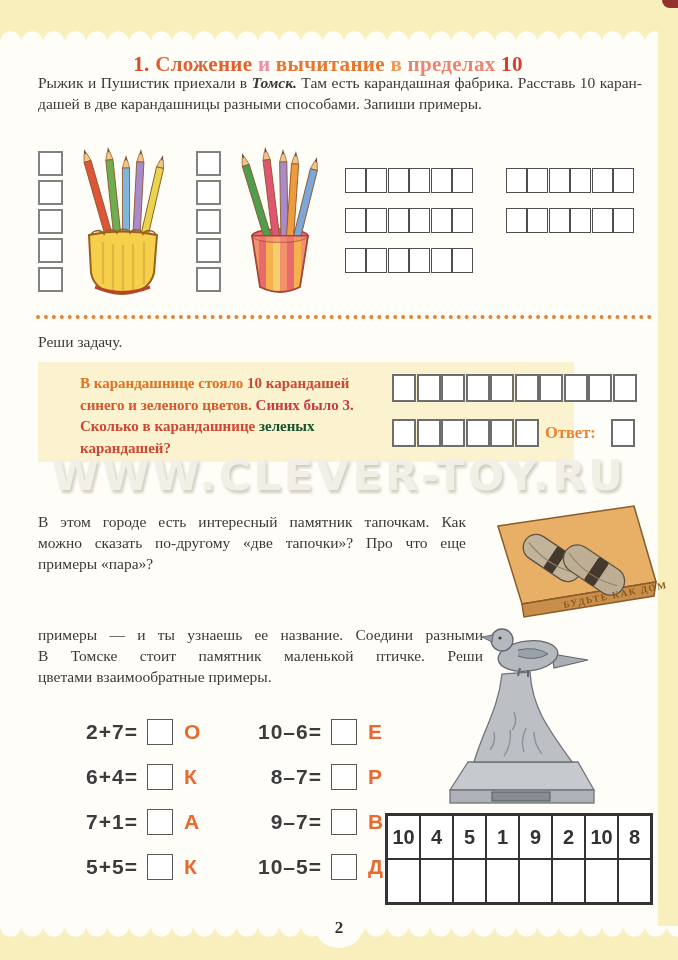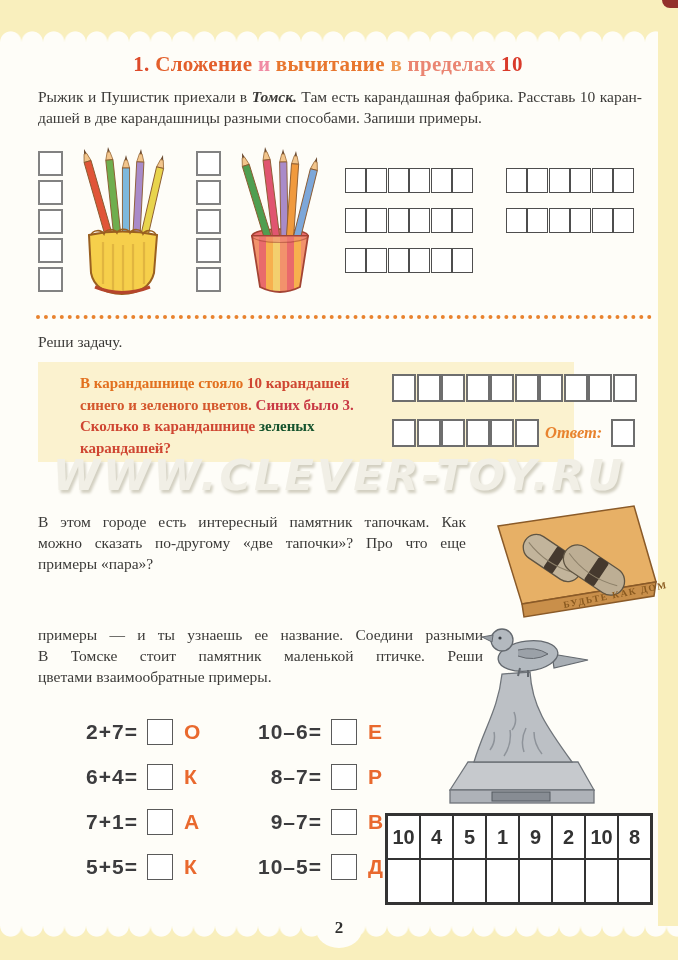--- a/index.html
+++ b/index.html
@@ -19,21 +19,21 @@
     background-size:21.5px 14px;}
   .corner-artifact{position:absolute;right:0;top:0;width:16px;height:8px;background:#93312c;
     border-bottom-left-radius:9px;}
 
   .title{position:absolute;left:0;top:52px;width:656px;text-align:center;
     font-weight:bold;font-size:21px;letter-spacing:.3px;}
 
   .para{position:absolute;font-size:15.5px;line-height:21px;color:#3b3a38;}
   .para .jl{text-align:justify;text-align-last:justify;}
   .bi{font-weight:bold;font-style:italic;}
-  #intro{left:38px;top:86px;width:604px;}
+  #intro{left:38px;top:72px;width:604px;}
   #slippers-text{left:38px;top:511px;width:428px;}
   #bird-text{left:38px;top:624px;width:445px;}
 
   
   .cbcol{position:absolute;top:151px;display:flex;flex-direction:column;gap:4px;}
   #cbcol0{left:38px;} #cbcol1{left:196px;}
   .cb{width:21px;height:21px;border:2.5px solid #828282;background:#fff;}
   #cup0{position:absolute;left:70px;top:140px;}
   #cup1{position:absolute;left:230px;top:140px;}
   .gridgroup{position:absolute;display:flex;flex-direction:column;gap:15px;}
@@ -44,27 +44,27 @@
   .divider{position:absolute;left:36px;right:26px;top:315px;border-top:4px dotted #e8822e;}
   #solve-label{left:38px;top:331px;}
 
   
   .taskbox{position:absolute;left:38px;top:362px;width:536px;height:100px;background:#fbf2cf;}
   #task-text{position:absolute;left:42px;top:11px;font-weight:bold;font-size:15px;line-height:21.5px;}
   .ansrow{position:absolute;display:flex;}
   #ansrow0{left:354px;top:12px;}
   #ansrow1{left:354px;top:57px;}
   .acell{width:20px;height:24px;border:2px solid #6e6e6e;background:#fff;margin-right:.5px;}
-  #answer-label{position:absolute;left:507px;top:61px;font-style:italic;font-weight:bold;
+  #answer-label{position:absolute;left:507px;top:61px;font-weight:bold;
     font-size:16.5px;color:#e8832f;}
   #anscell-single{position:absolute;left:573px;top:57px;}
 
   .watermark{position:absolute;left:0;top:450px;width:678px;text-align:center;
     font-family:"DejaVu Sans",sans-serif;font-weight:bold;font-size:43px;letter-spacing:3px;
-    color:#f1efe6;text-shadow:2px 3px 3px #d2cfc0;white-space:nowrap;font-style:italic;}
+    color:#f1efe6;text-shadow:2px 3px 3px #d2cfc0;white-space:nowrap;}
 
   #slippers-svg{position:absolute;left:468px;top:486px;}
   #bird-svg{position:absolute;left:432px;top:610px;}
 
   
   .problems{position:absolute;}
   #problems-left{left:50px;top:718px;}
   #problems-right{left:220px;top:718px;}
   .problem{display:flex;align-items:center;height:28px;margin-bottom:17px;}
   .expr{font-family:"Liberation Sans",sans-serif;font-weight:bold;font-size:21px;color:#3c3c3e;

